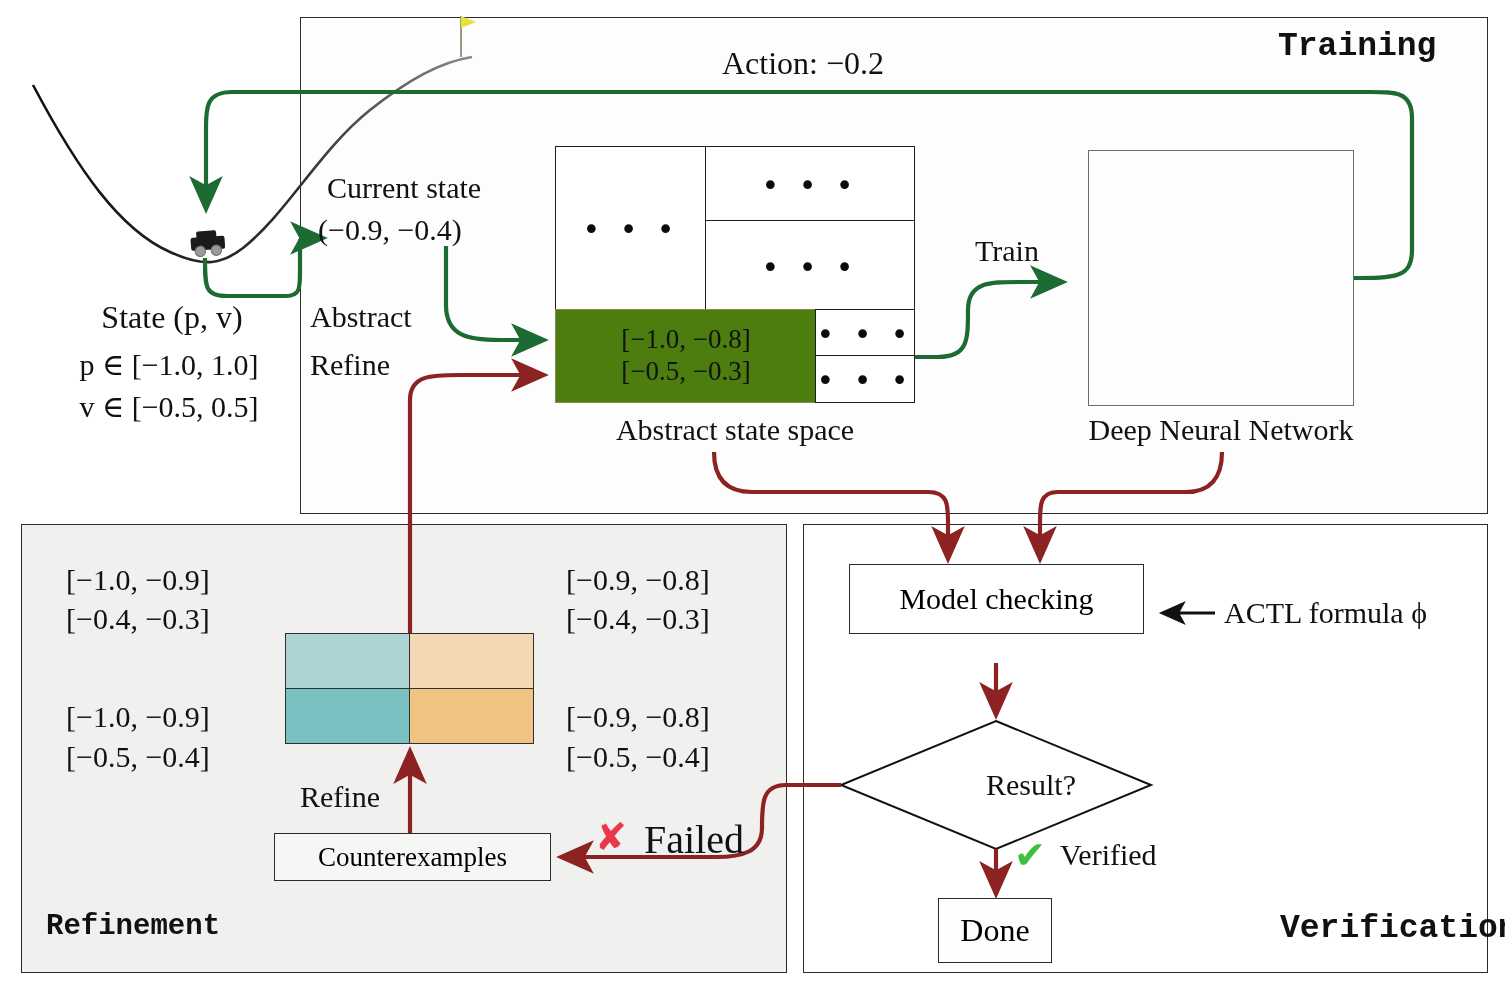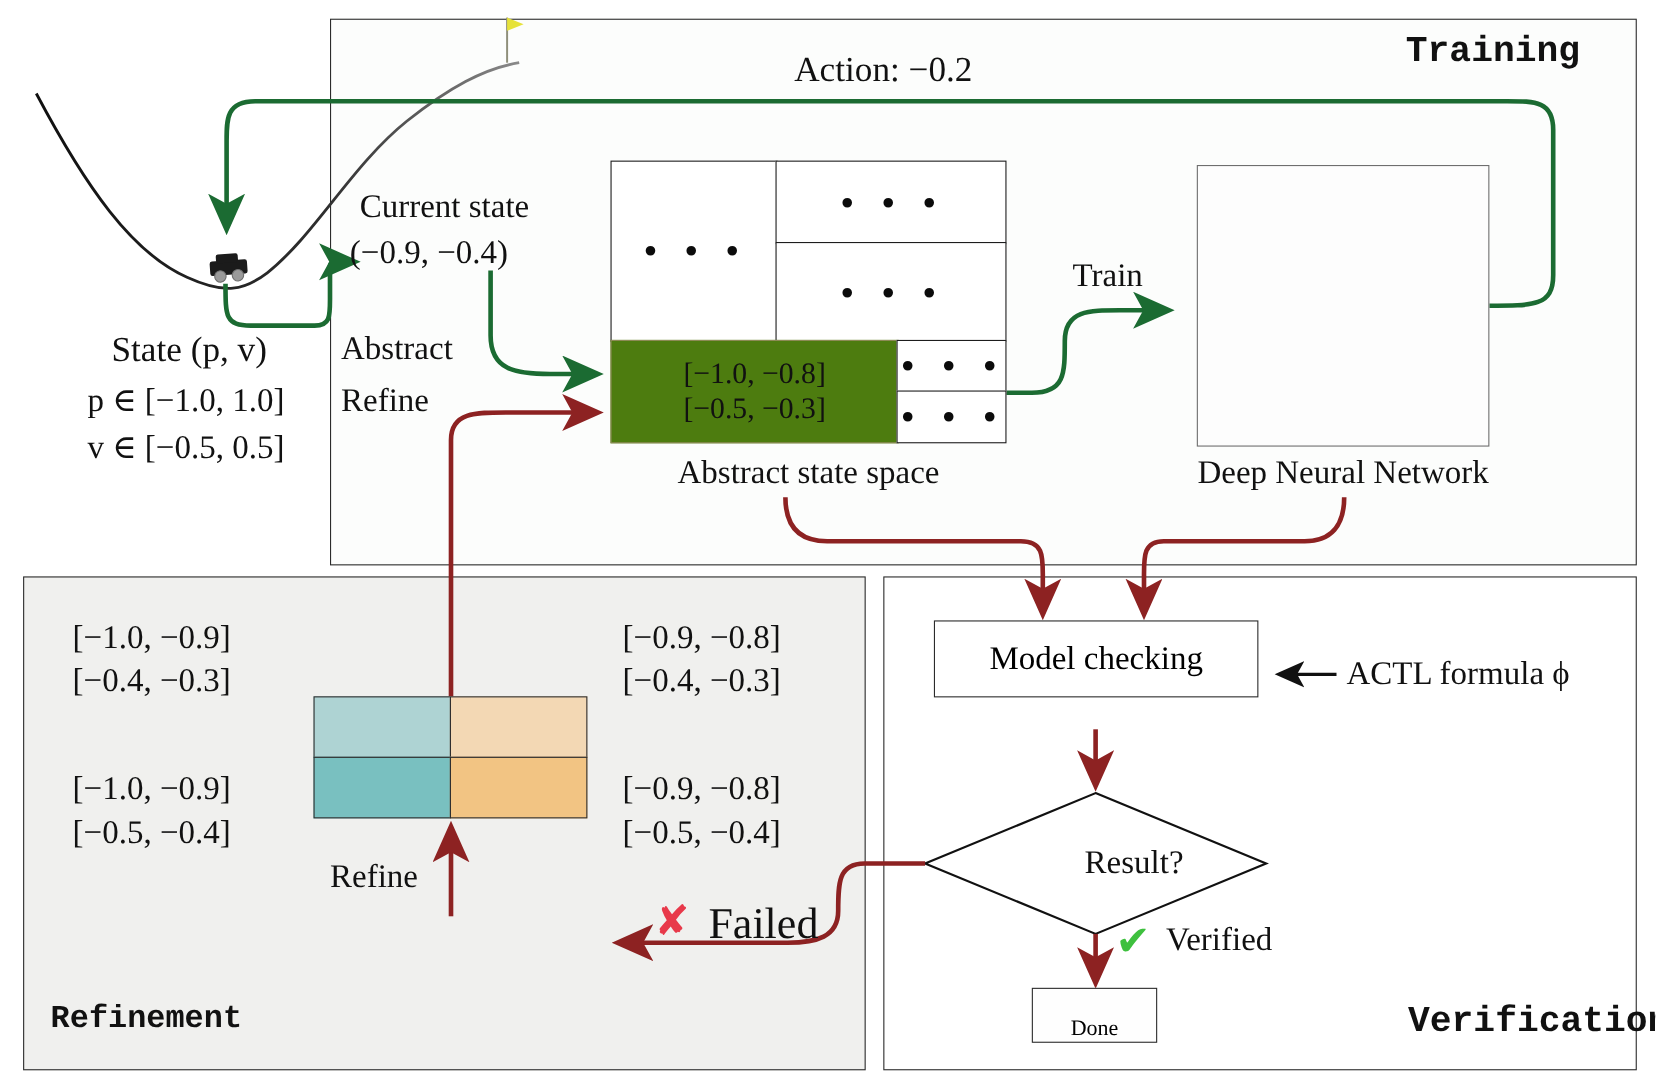--- a/index.html
+++ b/index.html
@@ -80,21 +80,21 @@
     box-sizing:border-box; border:1.4px solid #6e6e6e; background:#fdfdfd;
   }
 
   
   .rectbox {
     position:absolute; box-sizing:border-box;
     border:1.6px solid #2b2b2b; background:#ffffff;
     display:flex; align-items:center; justify-content:center;
   }
   #model-checking-box { left:849px; top:564px; width:295px; height:70px; font-size:30px; }
-  #done-box { left:938px; top:898px; width:114px; height:50px; font-size:20px; background:#fefefe;align-items:flex-end; }
+  #done-box { left:938px; top:898px; width:114px; height:65px; font-size:32px; background:#fefefe; }
   #counterexamples-box { left:274px; top:833px; width:277px; height:48px; font-size:27px; background:#f6f6f4; }
 
   
   #quads { position:absolute; left:285px; top:633px; width:249px; height:111px; }
   .quad { position:absolute; box-sizing:border-box; border:1.8px solid #2f2f2f; }
   #q-tl { left:0;     top:0;    width:125px; height:56px;  background:#aed3d3; }
   #q-tr { left:124px; top:0;    width:125px; height:56px;  background:#f3d8b4; }
   #q-bl { left:0;     top:55px; width:125px; height:56px;  background:#79c0c0; }
   #q-br { left:124px; top:55px; width:125px; height:56px;  background:#f2c483; }
 
@@ -296,20 +296,23 @@
     <div class="quad" id="q-bl"></div>
     <div class="quad" id="q-br"></div>
   </div>
 
   <div class="rectbox" id="model-checking-box">
     <span>Model checking</span>
   </div>
   <div class="rectbox" id="done-box">
     <span>Done</span>
   </div>
+  <div class="rectbox" id="counterexamples-box">
+    <span>Counterexamples</span>
+  </div>
 
   <div class="txt serif ctr" style="left:52px; top:300px; width:240px; font-size:32px;">State (p, v)</div>
   <div class="txt serif ctr" style="left:44px; top:348px; width:250px; font-size:30px;">p ∈ [−1.0, 1.0]</div>
   <div class="txt serif ctr" style="left:44px; top:390px; width:250px; font-size:30px;">v ∈ [−0.5, 0.5]</div>
 
   <div class="txt bold-title" style="left:1278px; top:29px; font-size:33px;">Training</div>
   <div class="txt serif" style="left:722px; top:46px; font-size:32px;">Action: −0.2</div>
   <div class="txt serif" style="left:327px; top:171px; font-size:30px;">Current state</div>
   <div class="txt serif" style="left:318px; top:213px; font-size:30px;">(−0.9, −0.4)</div>
   <div class="txt serif" style="left:310px; top:300px; font-size:30px;">Abstract</div>

